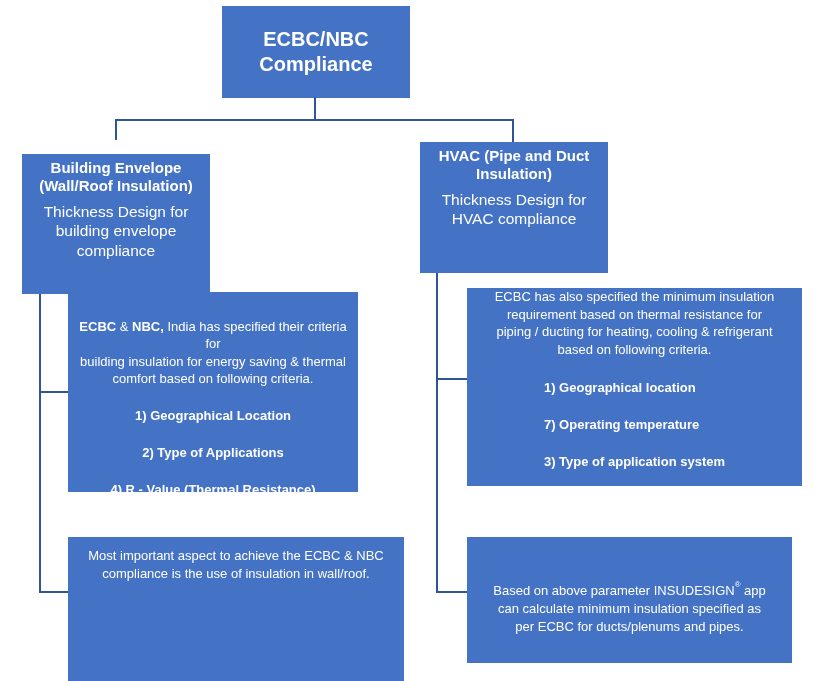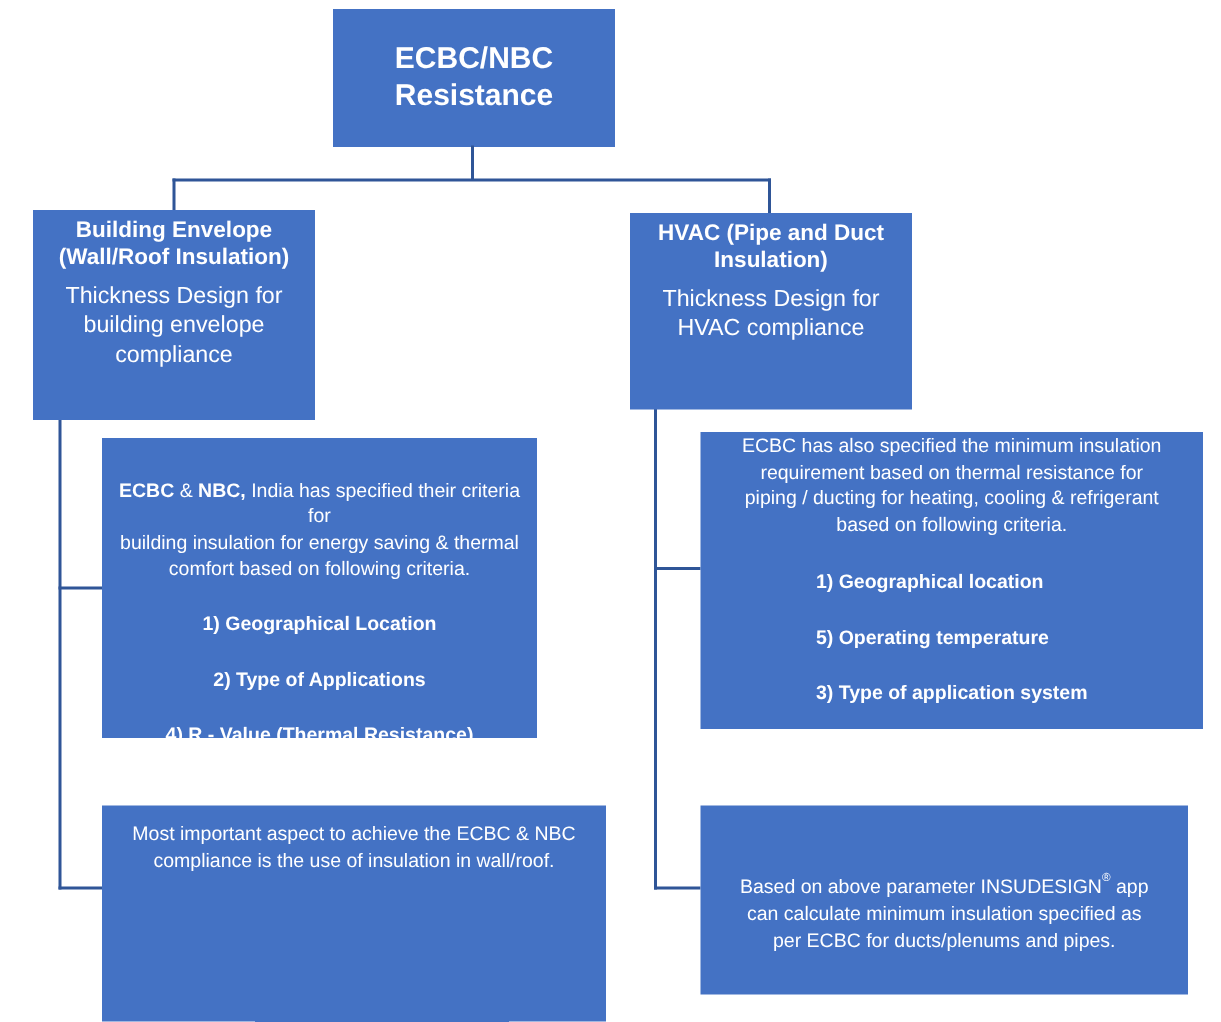--- a/index.html
+++ b/index.html
@@ -21,21 +21,21 @@
   .b{font-weight:bold;}
   .sup{font-size:60%;vertical-align:top;position:relative;top:-2px;}
 
   
   #top-box{left:222px;top:6px;width:188px;height:92px;
     display:flex;align-items:center;justify-content:center;
     font-size:20px;font-weight:bold;line-height:1.25;}
 
   
   .branch{font-size:15px;line-height:1.2;padding-top:5px;}
-  #left-branch{left:22px;top:140px;width:188px;height:140px;}
+  #left-branch{left:22px;top:154px;width:188px;height:140px;}
   #right-branch{left:420px;top:142px;width:188px;height:131px;}
   .branch .title{font-weight:bold;}
   .branch .subtitle{margin-top:7px;font-size:15.5px;line-height:1.25;}
 
   
   .criteria{font-size:13px;line-height:1.35;}
   #left-criteria{left:68px;top:292px;width:290px;height:200px;padding:8px 6px 0;}
   #right-criteria{left:467px;top:288px;width:335px;height:198px;padding:0 4px 0;}
   .criteria .items{margin-top:2px;}
   .criteria .item{font-weight:bold;margin-top:20px;line-height:1.3;}
@@ -58,21 +58,21 @@
   #c-left-stub2{left:39px;top:591px;width:29px;height:2px;}
   #c-right-spine{left:436px;top:247px;width:2px;height:346px;}
   #c-right-stub1{left:436px;top:378px;width:31px;height:2px;}
   #c-right-stub2{left:436px;top:591px;width:31px;height:2px;}
 </style>
 </head>
 <body>
 
 <div id="top-box" class="box pre">
   <span>ECBC/NBC
-Resistance</span>
+Compliance</span>
 </div>
 
 <div id="c-top-v" class="line"></div>
 <div id="c-top-h" class="line"></div>
 <div id="c-left-drop" class="line"></div>
 <div id="c-right-drop" class="line"></div>
 <div id="c-left-spine" class="line"></div>
 <div id="c-left-stub1" class="line"></div>
 <div id="c-left-stub2" class="line"></div>
 <div id="c-right-spine" class="line"></div>
@@ -107,21 +107,21 @@
   </div>
 </div>
 
 <div id="right-criteria" class="box criteria">
   <div class="intro pre">ECBC has also specified the minimum insulation
 requirement based on thermal resistance for
 piping / ducting for heating, cooling &amp; refrigerant
 based on following  criteria.</div>
   <div class="items">
     <div class="item">1) Geographical location</div>
-    <div class="item">5) Operating temperature</div>
+    <div class="item">7) Operating temperature</div>
     <div class="item">3) Type of application system</div>
     <div class="item">4) Surrounding condition</div>
   </div>
 </div>
 
 <div id="left-summary" class="box summary">
   <div class="line1 pre">Most important aspect to achieve the ECBC &amp; NBC
 compliance is the use of insulation in wall/roof.</div>
 </div>
 

